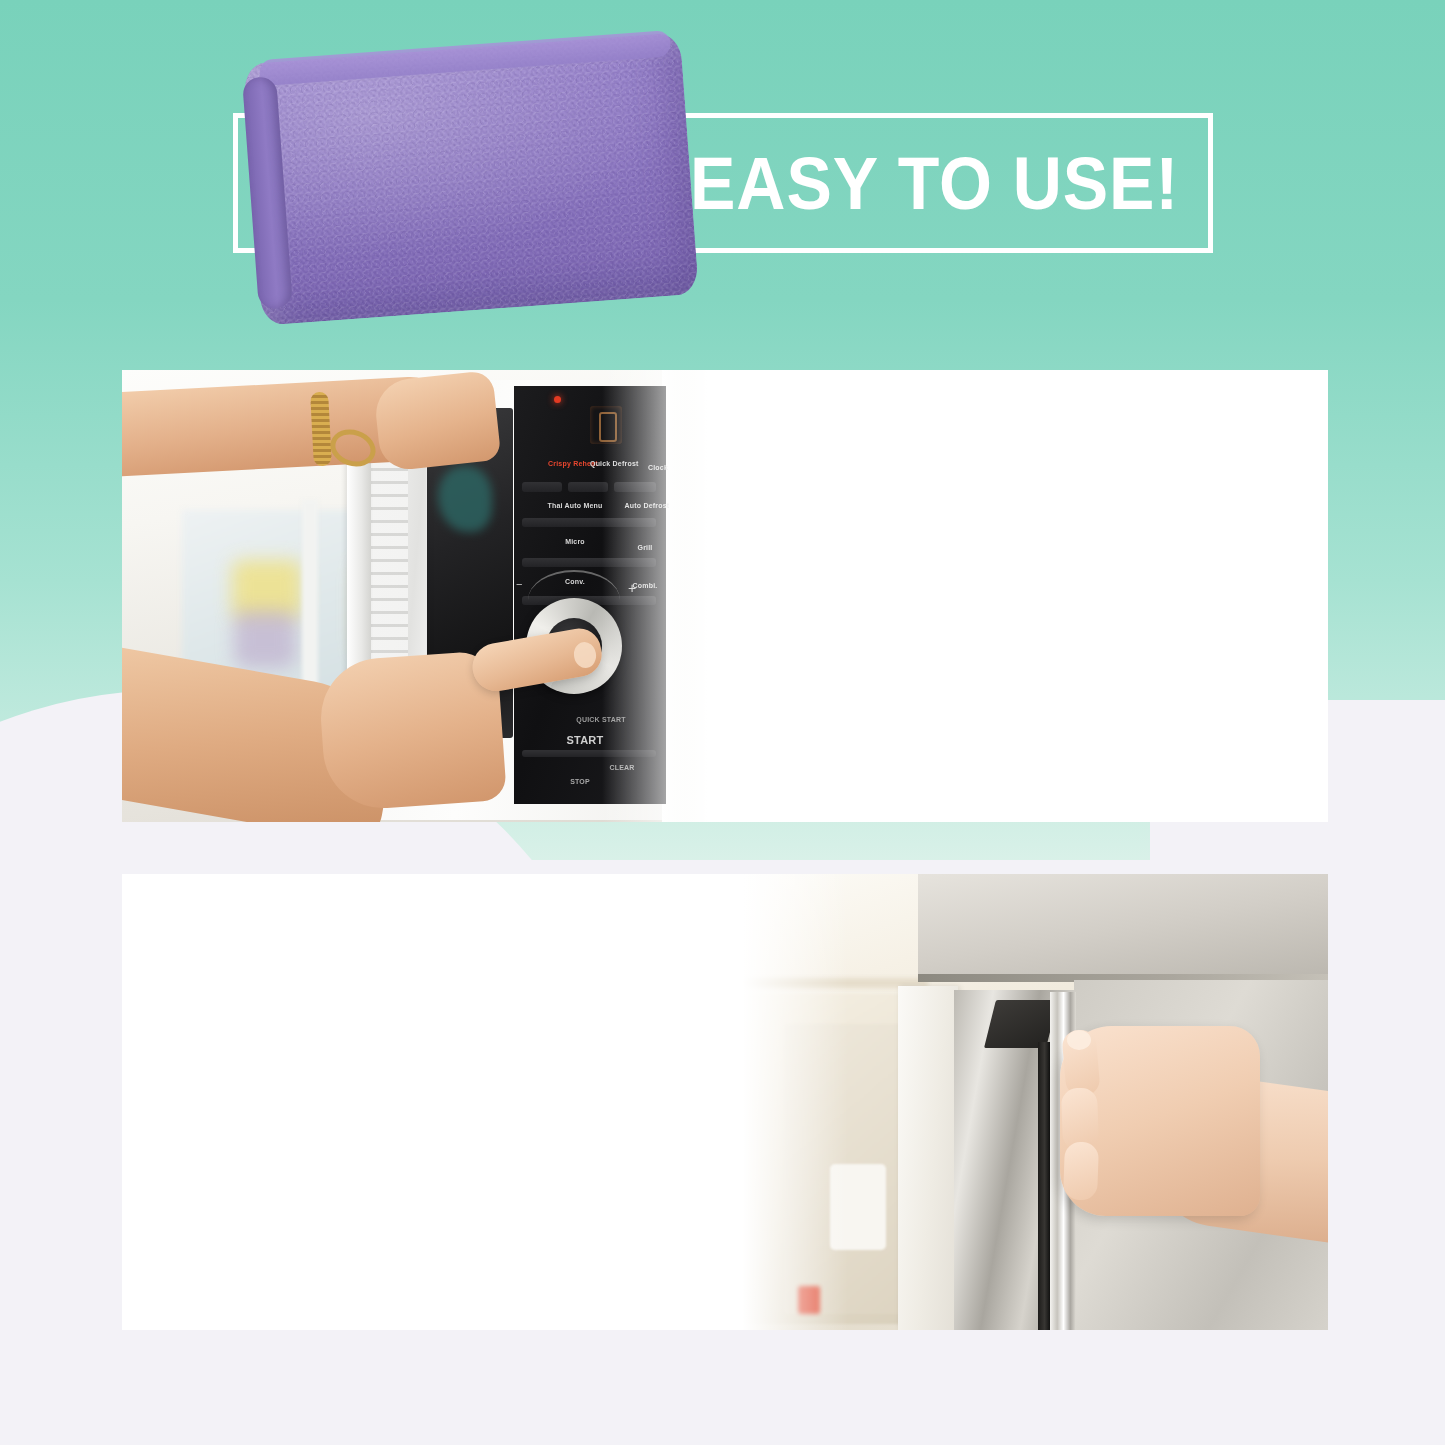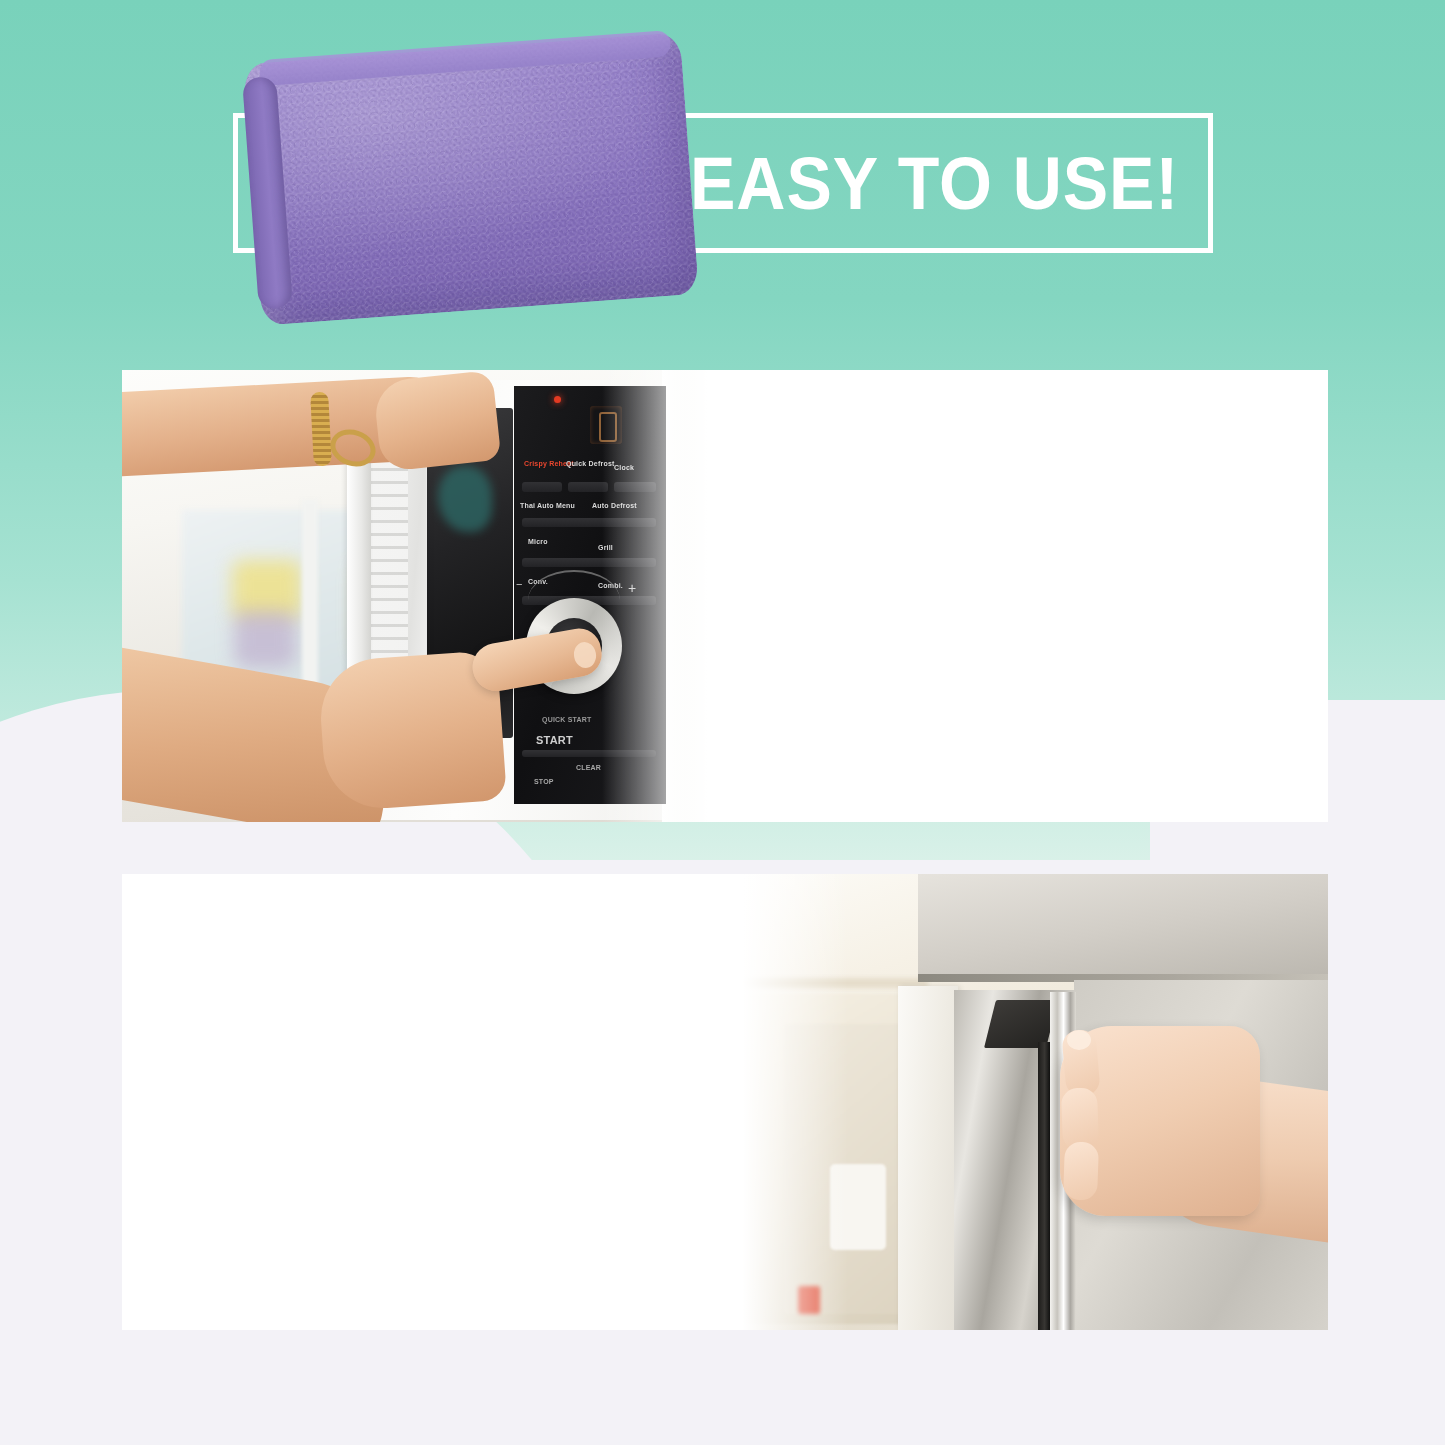--- a/index.html
+++ b/index.html
@@ -163,22 +163,23 @@
   .mw-glass-tealblob {
     position:absolute; left:316px; top:96px; width:54px; height:66px;
     background:#2d6b68; border-radius:50% 50% 40% 60%; filter:blur(5px); opacity:.75;
   }
   .mw-panel {
     position:absolute; left:392px; top:16px; width:152px; height:418px;
     background:linear-gradient(110deg,#1c1c1e 0%, #101012 48%, #1a1a1d 100%);
   }
   .mw-panel-label {
     position:absolute; color:#d9d9d9; font-size:7px; font-weight:bold;
-    letter-spacing:.2px; white-space:nowrap; text-align:left;
+    letter-spacing:.2px; white-space:nowrap; text-align:center;
     font-family:"Liberation Sans", sans-serif;
+    margin-left:24px;
   }
   .mw-panel-label.accent { color:#e8462e; }
   .mw-btn {
     position:absolute; background:linear-gradient(180deg,#313134 0%, #232326 100%);
     border-radius:3px;
   }
   .mw-display {
     position:absolute; left:468px; top:36px; width:32px; height:38px;
     background:#141416; border-radius:3px;
     box-shadow:inset 0 0 5px rgba(255,140,60,.25);

